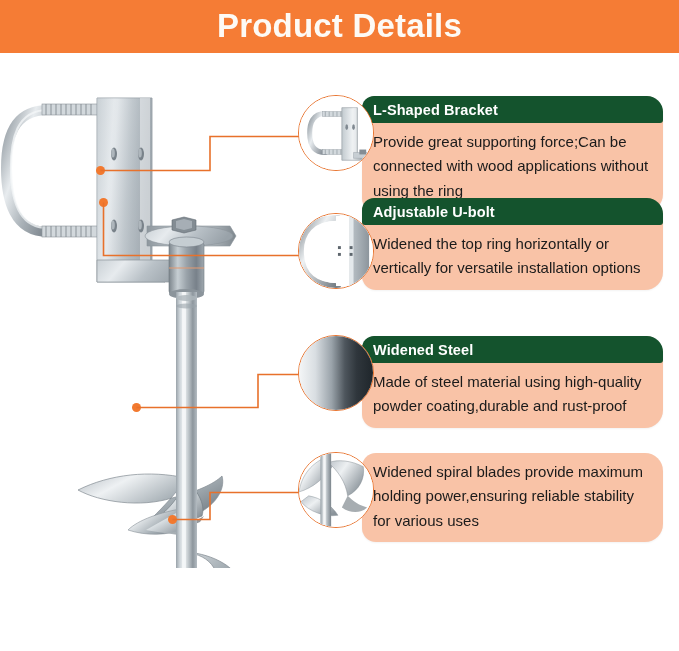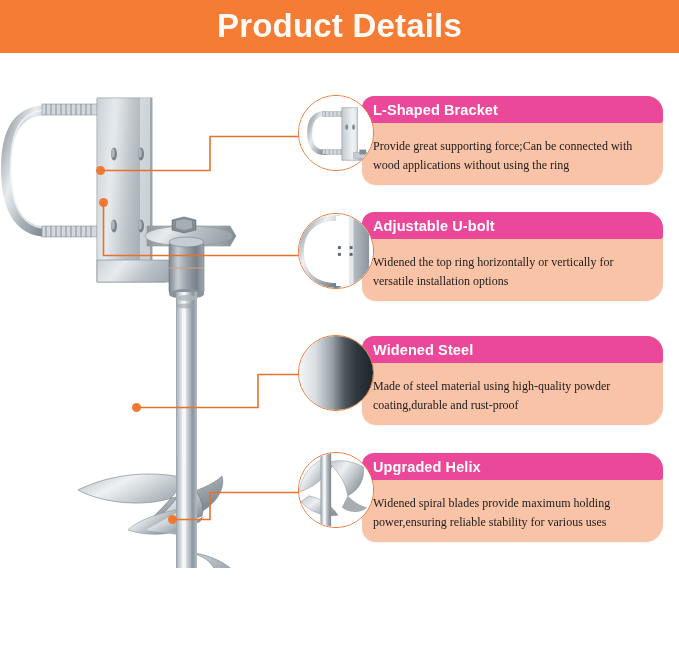--- a/index.html
+++ b/index.html
@@ -62,40 +62,40 @@
   .feature-card {
     position: absolute;
     width: 301px;
     background: #f9c3a7;
     border-radius: 14px 18px 18px 14px;
     box-shadow: 0 1px 2px rgba(0,0,0,0.05);
   }
   .card-titlebar {
     position: relative;
     height: 27px;
-    background: #ec4899;
+    background: #14532d;
     border-radius: 12px 16px 3px 3px;
     display: flex;
     align-items: center;
   }
   .card-title {
     color: #ffffff;
     font-size: 14.5px;
     font-weight: bold;
     padding-left: 11px;
     letter-spacing: 0.1px;
     white-space: nowrap;
     font-family: "Liberation Sans", sans-serif;
   }
   .card-body {
-    padding: 14px 10px 9px 11px;
+    padding: 7px 10px 9px 11px;
     color: #1b1b1b;
-    font-size: 12px;
+    font-size: 15px;
     line-height: 1.62;
-    font-family: Liberation Serif, serif;
+    font-family: Liberation Sans, sans-serif;
   }
 
   
   .thumb-circle {
     position: absolute;
     width: 76px;
     height: 76px;
     border-radius: 50%;
     border: 1.6px solid #e8742f;
     background: #ffffff;
@@ -316,38 +316,35 @@
   <div class="anchor-dot" style="left:168px; top:515px;"></div>
   <div class="anchor-dot" style="left:120px; top:624px;"></div>
 
   <div class="feature-card" style="left:362px; top:96px; z-index:5;">
     <div class="card-titlebar">
       <span class="card-title">L-Shaped Bracket</span>
     </div>
     <div class="card-body">Provide great supporting force;Can be connected with wood applications without using the ring</div>
   </div>
 
-  <div class="feature-card" style="left:362px; top:212px; z-index:5;">
+  <div class="feature-card" style="left:362px; top:198px; z-index:5;">
     <div class="card-titlebar">
       <span class="card-title">Adjustable U-bolt</span>
     </div>
     <div class="card-body">Widened the top ring horizontally or vertically for versatile installation options</div>
   </div>
 
   <div class="feature-card" style="left:362px; top:336px; z-index:5;">
     <div class="card-titlebar">
       <span class="card-title">Widened Steel</span>
     </div>
     <div class="card-body">Made of steel material using high-quality powder coating,durable and rust-proof</div>
   </div>
 
   <div class="feature-card" style="left:362px; top:453px; z-index:5;">
-    <div class="card-titlebar">
-      <span class="card-title">Upgraded Helix</span>
-    </div>
     <div class="card-body">Widened spiral blades provide maximum holding power,ensuring reliable stability for various uses</div>
   </div>
 
   <div class="feature-card" style="left:362px; top:571px; z-index:5;">
     <div class="card-titlebar">
       <span class="card-title">Bracket End</span>
     </div>
   </div>
 
   <div class="thumb-circle" style="left:298px; top:95px; z-index:6;">

